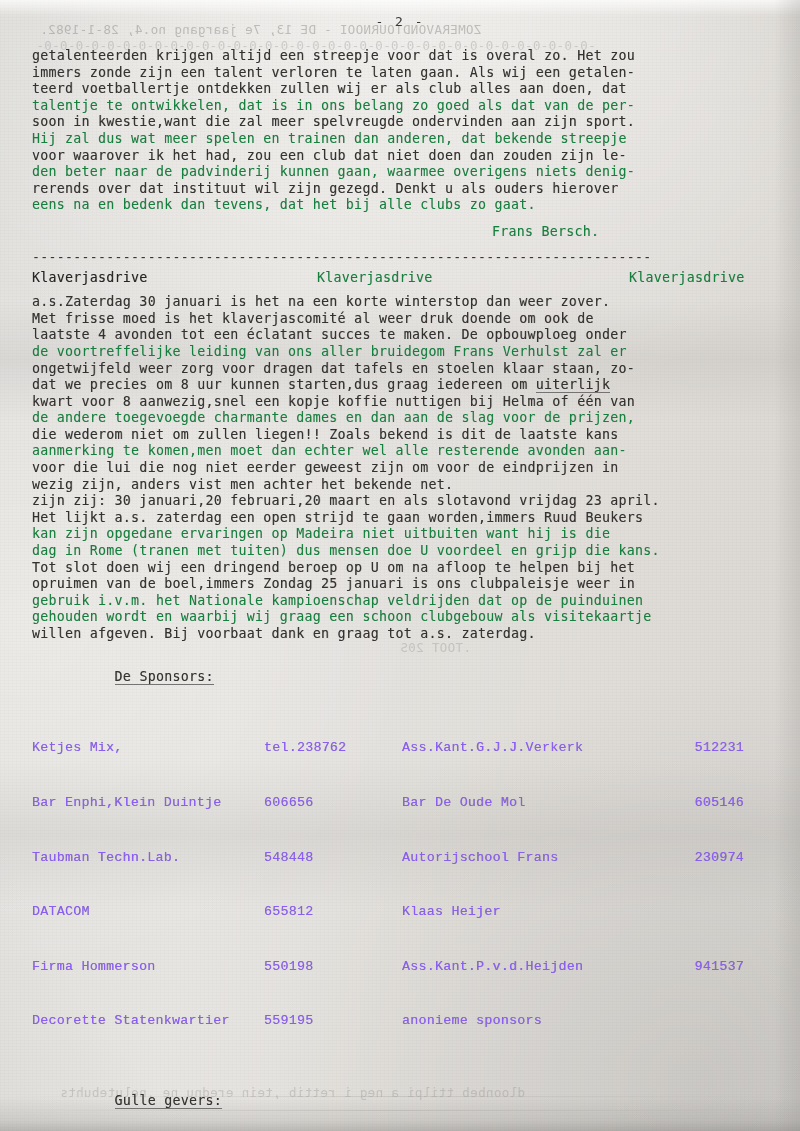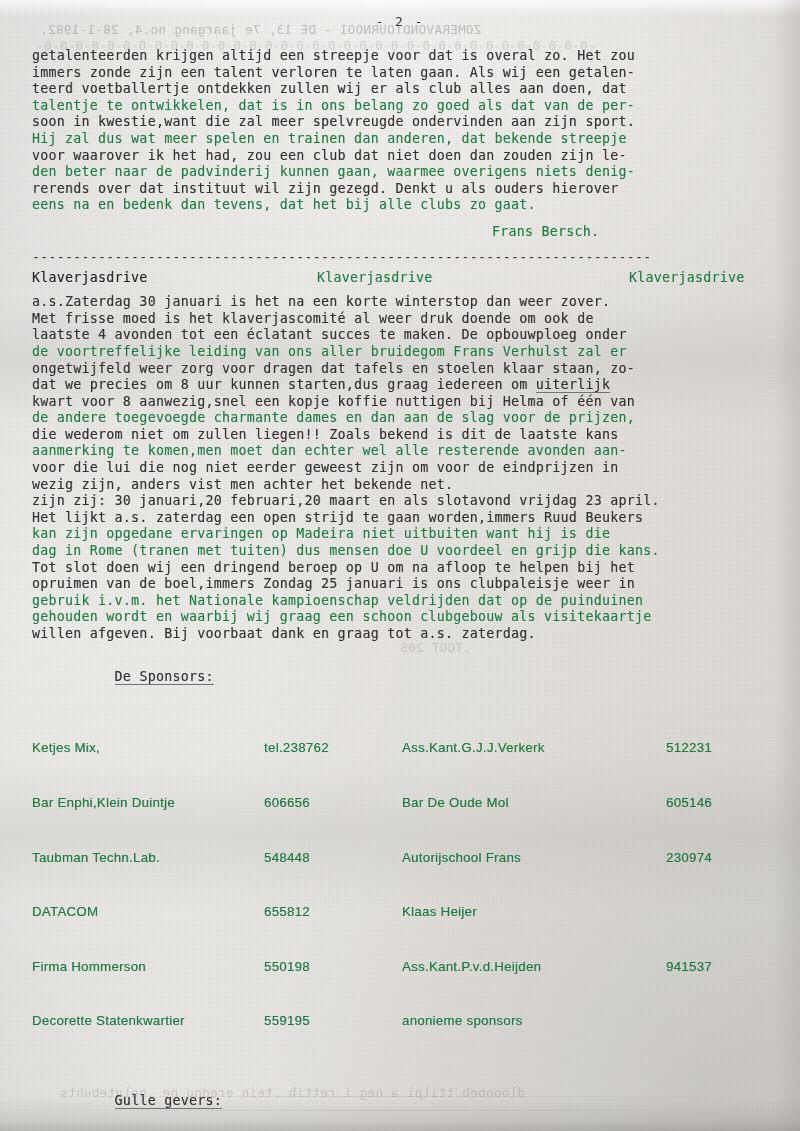--- a/index.html
+++ b/index.html
@@ -127,32 +127,32 @@
   .gap14 { height: 14px; }
 
   
   .sponsors {
     display: flex;
     white-space: pre;
   }
   .sp-col-l { width: 370px; }
   .sp-row {
     display: flex;
-    font-family: Liberation Sans, sans-serif;
+    font-family: Liberation Mono, monospace;
     font-size: 13.2px;
     line-height: 16.6px;
     letter-spacing: 0.32px;
     white-space: pre;
-    color: #15803d;
+    color: #8b5cf6;
     text-shadow: 0.35px 0.25px 0 rgba(60,58,56,0.40);
   }
   .sp-name-l { width: 232px; }
   .sp-tel-l  { width: 120px; text-align: left; }
   .sp-name-r { width: 232px; }
-  .sp-tel-r  { width: 110px; text-align: center; }
+  .sp-tel-r  { width: 110px; text-align: right; }
 
   
   .bleed {
     position: absolute;
     z-index: 3;
     pointer-events: none;
     transform: scaleX(-1);
     font-family: "DejaVu Sans Mono", monospace;
     font-size: 12.6px;
     line-height: 16.6px;

